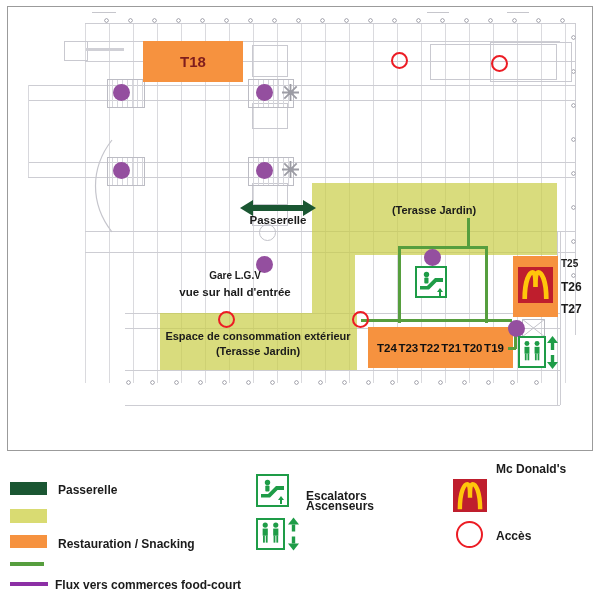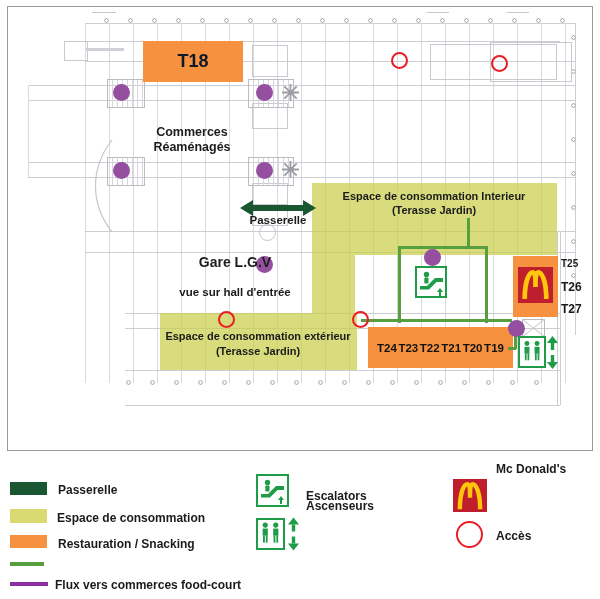--- a/index.html
+++ b/index.html
@@ -14,21 +14,21 @@
   .vline{position:absolute;width:1px;background:#cdcdd3;}
   .dots-x{position:absolute;height:7px;background-repeat:repeat-x;background-size:24px 7px;
           background-image:radial-gradient(circle at 3.5px 3.5px,#fff 0 1.1px,#b9b9c0 1.2px 2.1px,transparent 2.4px);}
   .dots-y{position:absolute;width:7px;background-repeat:repeat-y;background-size:7px 34px;
           background-image:radial-gradient(circle at 3.5px 3.5px,#fff 0 1.1px,#b9b9c0 1.2px 2.1px,transparent 2.4px);}
   .struct{position:absolute;border:1px solid #bcbcc4;background-image:repeating-linear-gradient(to right,transparent 0 4px,#d6d6dc 4px 5px);}
   .room{position:absolute;border:1px solid #c9c9d0;}
   .gray-circle{position:absolute;border:1.5px solid #c2c2c9;border-radius:50%;}
   
   .shop{position:absolute;background:#F6923F;display:flex;align-items:center;justify-content:center;
-        font-weight:bold;font-size:18px;color:#0f172a;text-align:right;}
+        font-weight:bold;font-size:15px;color:#7f1d1d;text-align:right;}
   .yellow{position:absolute;background:rgba(201,205,70,0.7);}
   .lbl{position:absolute;font-weight:bold;color:#1b1b1b;text-align:center;line-height:1.18;}
   
   .gline{position:absolute;background:#569E3E;}
   .pdot{position:absolute;width:17px;height:17px;border-radius:50%;background:#944F9F;}
   .acces{position:absolute;width:17px;height:17px;border:2.5px solid #EC1C24;border-radius:50%;background:transparent;box-sizing:border-box;}
   
   .icon-box{position:absolute;background:#fff;border:2px solid #1E9C47;box-sizing:border-box;
             display:flex;align-items:center;justify-content:center;}
   .mcd-red{position:absolute;background:#BF1E2D;display:flex;align-items:center;justify-content:center;}
@@ -179,34 +179,31 @@
       <rect x="18.1" y="14" width="1.9" height="7.5"></rect>
     </svg>
   </div>
   <svg class="abs" style="left:547px;top:336px;" width="11" height="33" viewBox="0 0 11 33" fill="#1E9C47">
     <polygon points="5.5,0 11,7 0,7"></polygon>
       <rect x="3.8" y="7" width="3.4" height="7"></rect>
     <rect x="3.8" y="19" width="3.4" height="7"></rect>
       <polygon points="5.5,33 11,26 0,26"></polygon>
   </svg>
 
-  <div class="lbl" style="left:117px;top:125px;width:150px;font-size:12.5px;">Commerces Réaménagés</div>
   <div class="lbl" style="left:242px;top:214px;width:72px;font-size:11.5px;">Passerelle</div>
-  <div class="lbl" style="left:329px;top:190px;width:210px;font-size:11px;">Espace de consommation Interieur</div>
   <div class="lbl" style="left:329px;top:204px;width:210px;font-size:11px;">(Terasse Jardin)</div>
-  <div class="lbl" style="left:160px;top:254px;width:150px;font-size:14px;">Gare L.G.V</div>
+  <div class="lbl" style="left:160px;top:270px;width:150px;font-size:10px;">Gare L.G.V</div>
   <div class="lbl" style="left:158px;top:330px;width:200px;font-size:11px;">Espace de consommation extérieur</div>
   <div class="lbl" style="left:160px;top:286px;width:150px;font-size:11.5px;">vue sur hall d'entrée</div>
   <div class="lbl" style="left:158px;top:345px;width:200px;font-size:11px;">(Terasse Jardin)</div>
 
   <div class="sw" style="left:10px;top:482px;width:37px;height:13px;background:#1A5632;"></div>
   <div class="leg-lbl" style="left:58px;top:483px;">Passerelle</div>
 
   <div class="sw" style="left:10px;top:509px;width:37px;height:14px;background:#D9DB72;"></div>
-  <div class="leg-lbl" style="left:57px;top:511px;">Espace de consommation</div>
 
   <div class="sw" style="left:10px;top:535px;width:37px;height:13px;background:#F6923F;"></div>
   <div class="leg-lbl" style="left:58px;top:537px;">Restauration / Snacking</div>
 
   <div class="sw" style="left:10px;top:562px;width:34px;height:4px;background:#569E3E;"></div>
 
   <div class="sw" style="left:10px;top:582px;width:38px;height:4px;background:#8C2FA5;"></div>
   <div class="leg-lbl" style="left:55px;top:578px;">Flux vers commerces food-court</div>
 
   <div class="icon-box" style="left:256px;top:474px;width:33px;height:33px;">

